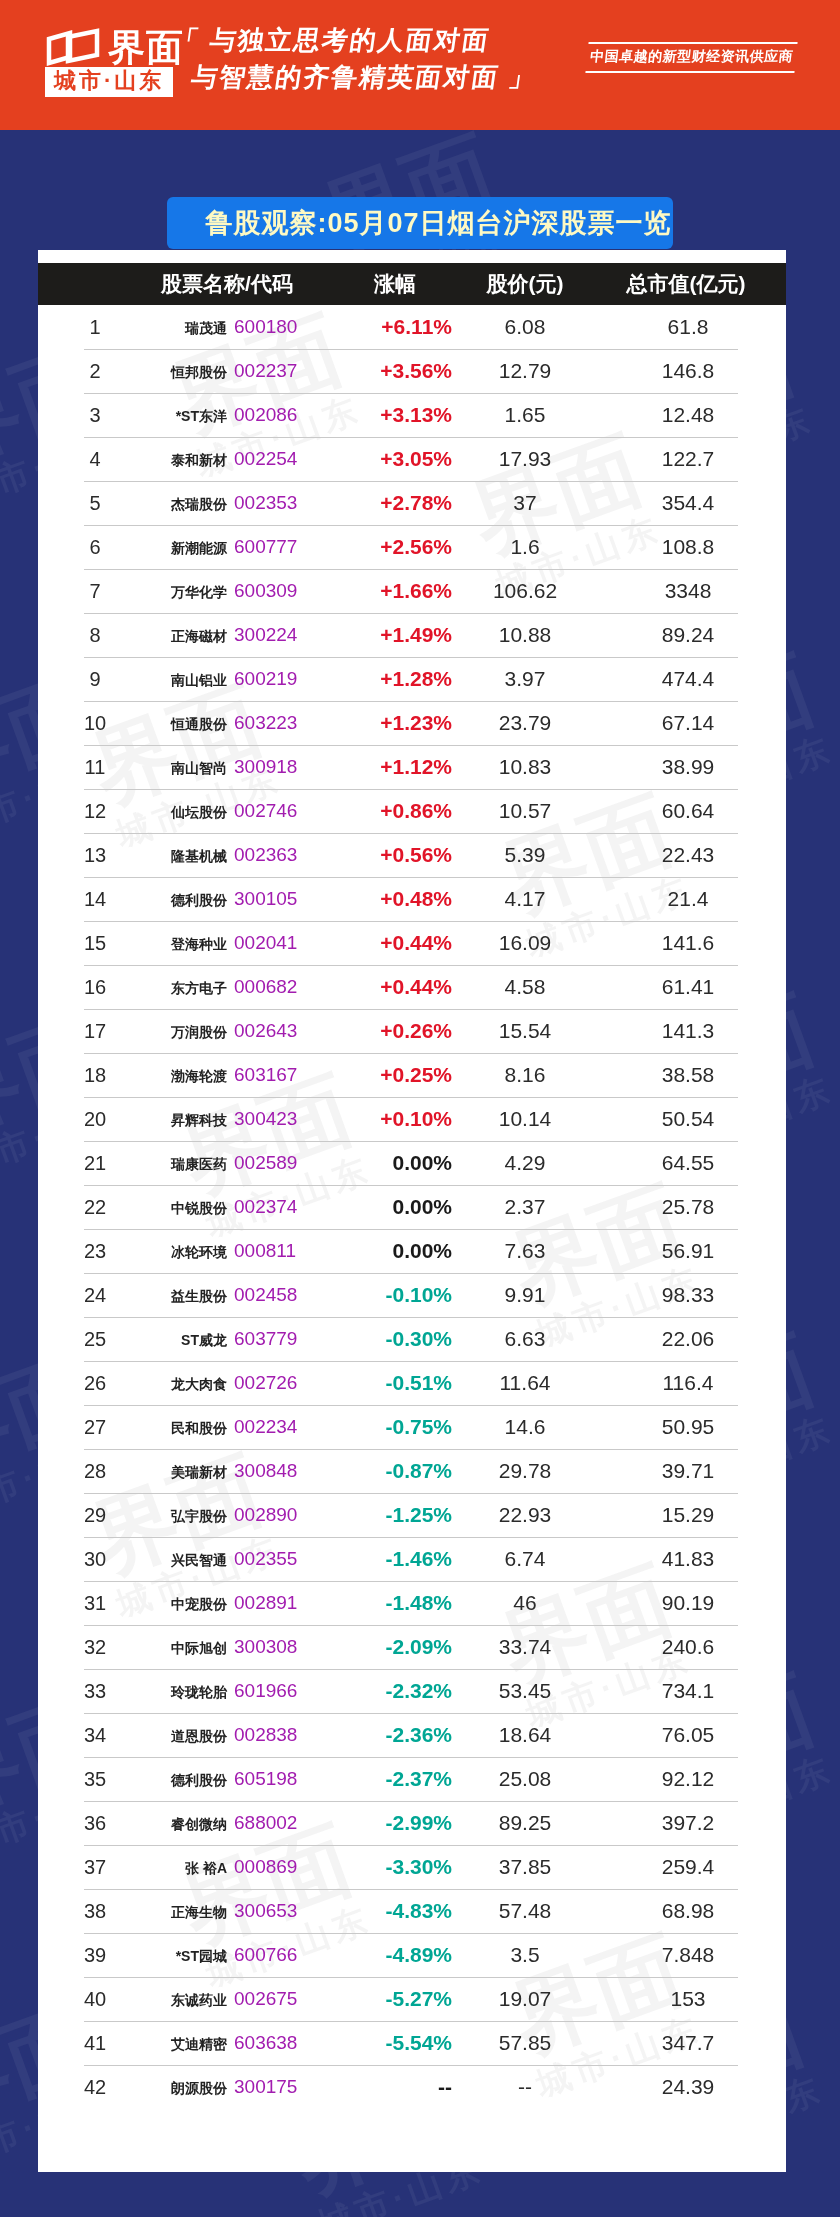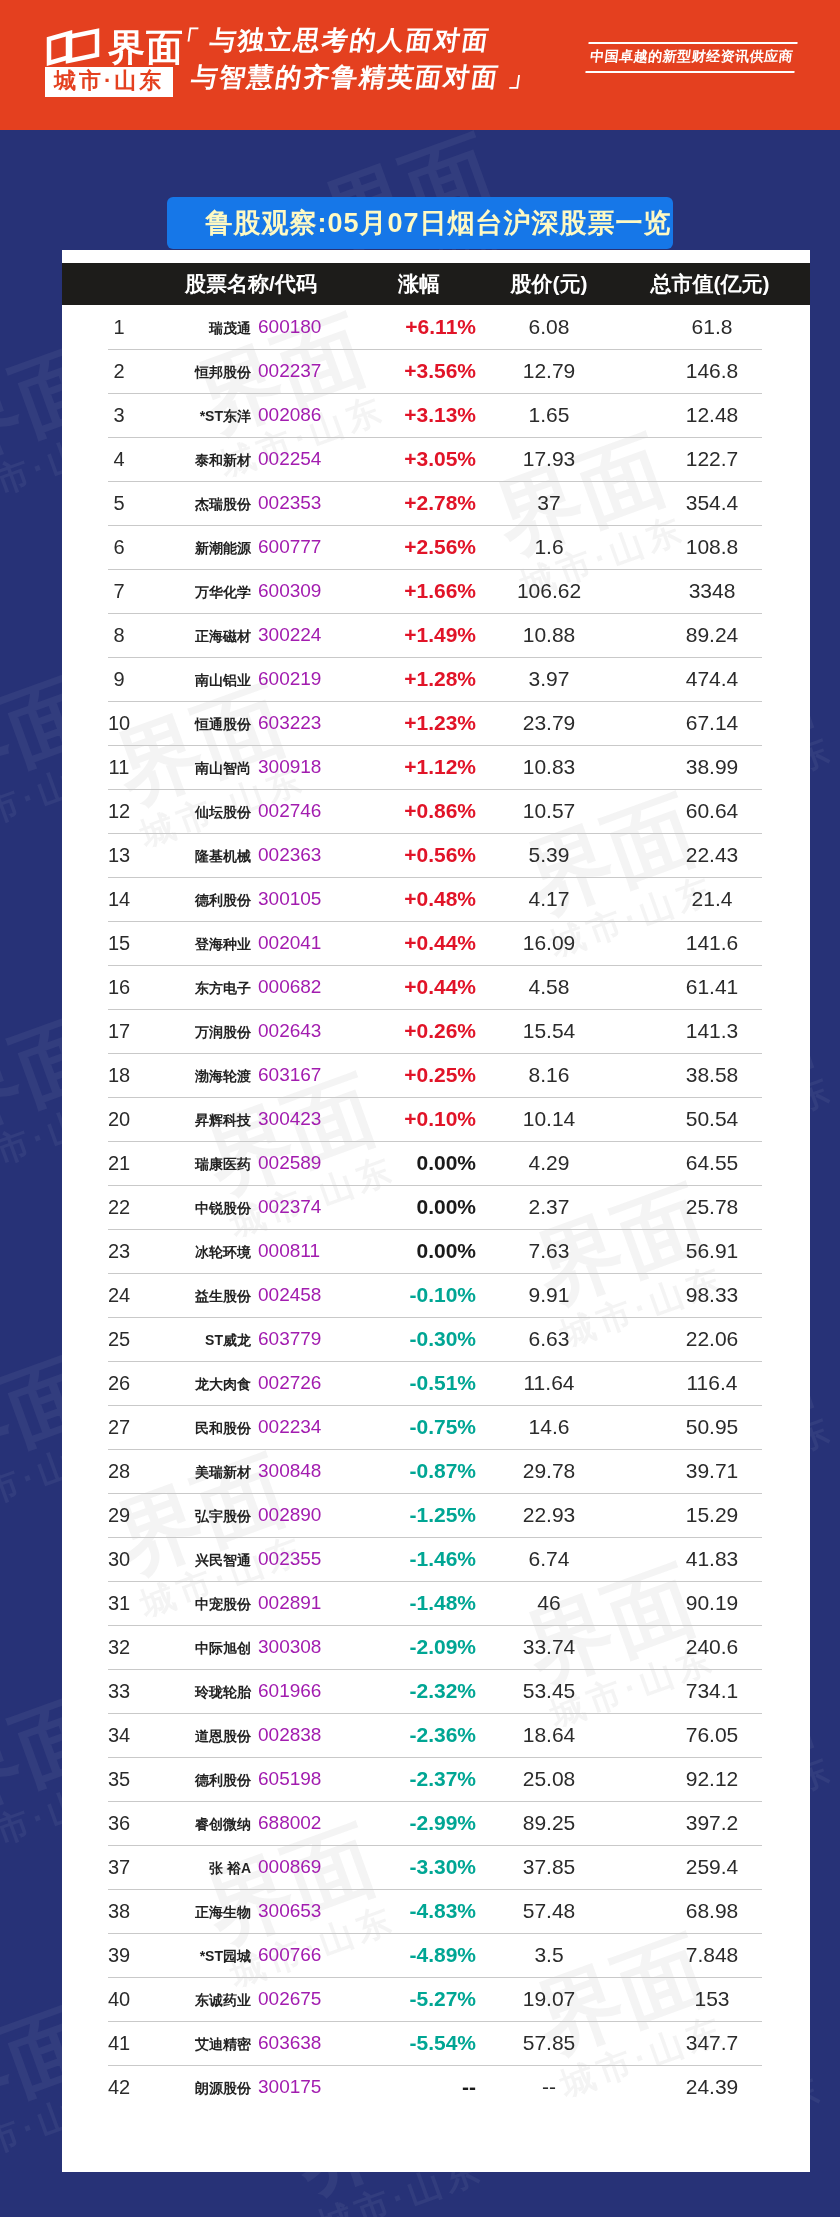--- a/index.html
+++ b/index.html
@@ -20,21 +20,21 @@
            border-top:2px solid #fff;border-bottom:2px solid #fff;padding:4px 3px 5px;
            letter-spacing:.5px;transform:skewX(-6deg);white-space:nowrap;}
 
   
   .stage{position:relative;width:840px;height:2087px;background:var(--page-bg,#273277);overflow:hidden;}
 
   .banner{position:absolute;left:167px;top:67px;width:506px;height:52px;z-index:3;
           background:var(--banner-bg,#1677E8);border-radius:6px;display:flex;align-items:center;justify-content:center;}
   .banner span{color:#fef9c3;font-size:27px;font-weight:800;letter-spacing:1px;white-space:nowrap;margin-left:37px;}
 
-  .card{position:absolute;left:62px;top:120px;width:748px;height:1922px;background:#fff;z-index:2;overflow:hidden;}
+  .card{position:absolute;left:38px;top:120px;width:748px;height:1922px;background:#fff;z-index:2;overflow:hidden;}
 
   .thead{position:relative;z-index:1;margin-top:13px;height:42px;background:var(--table-header-bg,#1D1C1A);
          display:grid;grid-template-columns:114px 186px 114px 146px 188px;align-items:center;}
   .thead .c{color:#fff;font-size:21px;font-weight:700;text-align:center;white-space:nowrap;}
   .thead .th-name{padding-right:36px;}
   .thead .th-mcap{padding-right:12px;}
 
   .rows{position:relative;z-index:1;}
   .row{position:relative;height:44px;display:grid;grid-template-columns:114px 186px 114px 146px 188px;align-items:center;}
   .row + .row::before{content:"";position:absolute;top:0;left:46px;right:48px;height:1px;background:#c9c9c9;}

